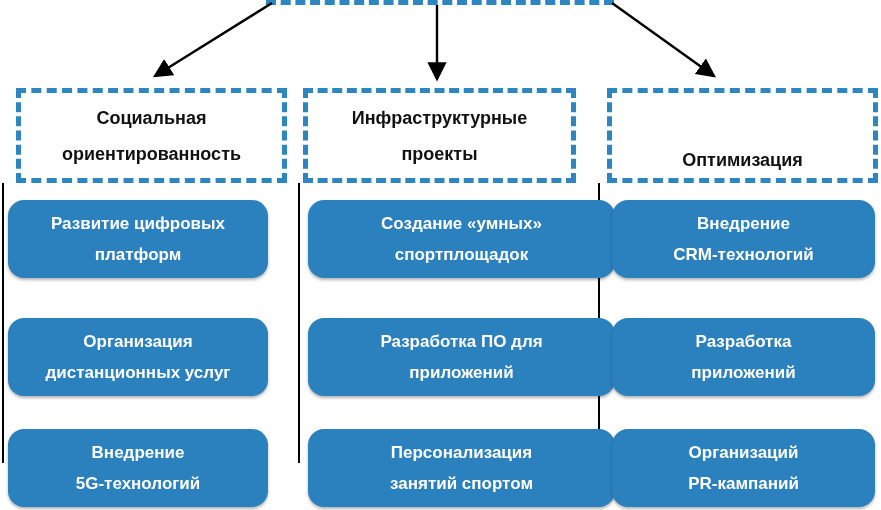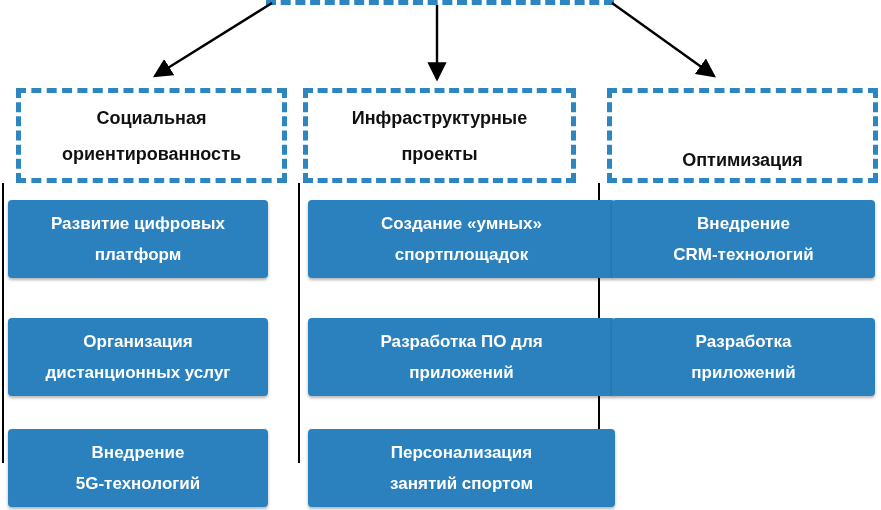--- a/index.html
+++ b/index.html
@@ -42,21 +42,21 @@
     top:183px;height:280px;width:2px;
     background:var(--arrow);
   }
   .vl-1{left:2px;}
   .vl-2{left:298px;}
   .vl-3{left:598px;}
   .item-box{
     position:absolute;
     box-sizing:border-box;
     height:78px;
-    border-radius:4px;
+    border-radius:16px;
     background:var(--item-fill);
     box-shadow:0 2px 3px rgba(40,40,40,0.35);
     display:flex;flex-direction:column;align-items:center;justify-content:center;
   }
   .item-box .ln{
     color:var(--item-text);
     font-weight:bold;
     font-size:17px;
     line-height:31px;
     text-align:center;
@@ -131,14 +131,18 @@
   </div>
 
   <div class="item-box col3 row1">
     <span class="ln">Внедрение</span>
     <span class="ln">CRM-технологий</span>
   </div>
   <div class="item-box col3 row2">
     <span class="ln">Разработка</span>
     <span class="ln">приложений</span>
   </div>
+  <div class="item-box col3 row3">
+    <span class="ln">Организаций</span>
+    <span class="ln">PR-кампаний</span>
+  </div>
 
 </div>
 
 </body></html>

